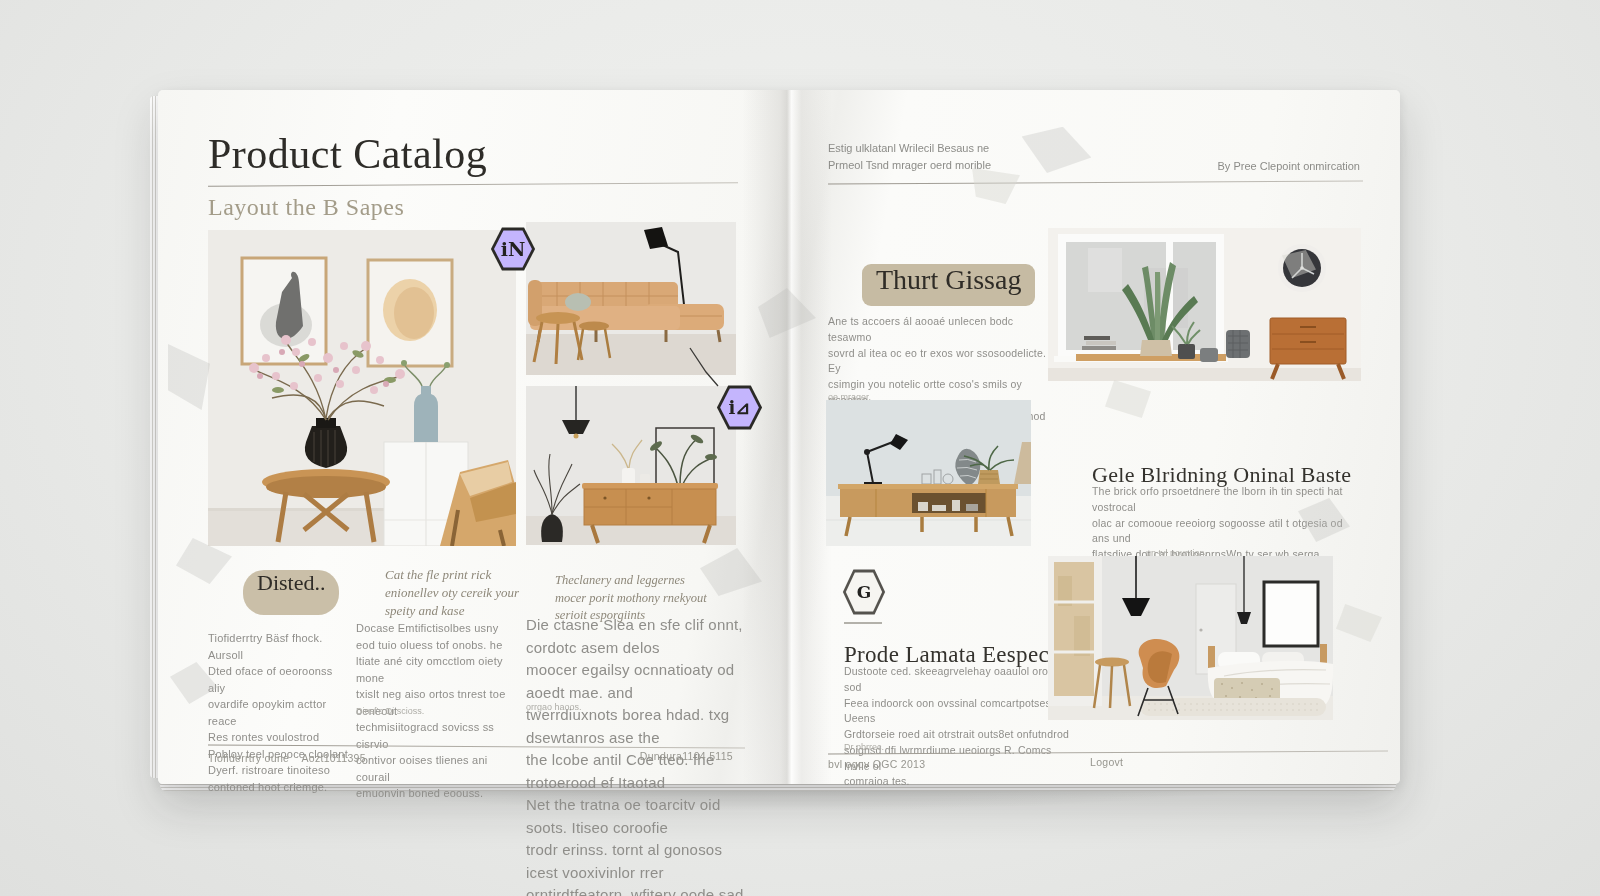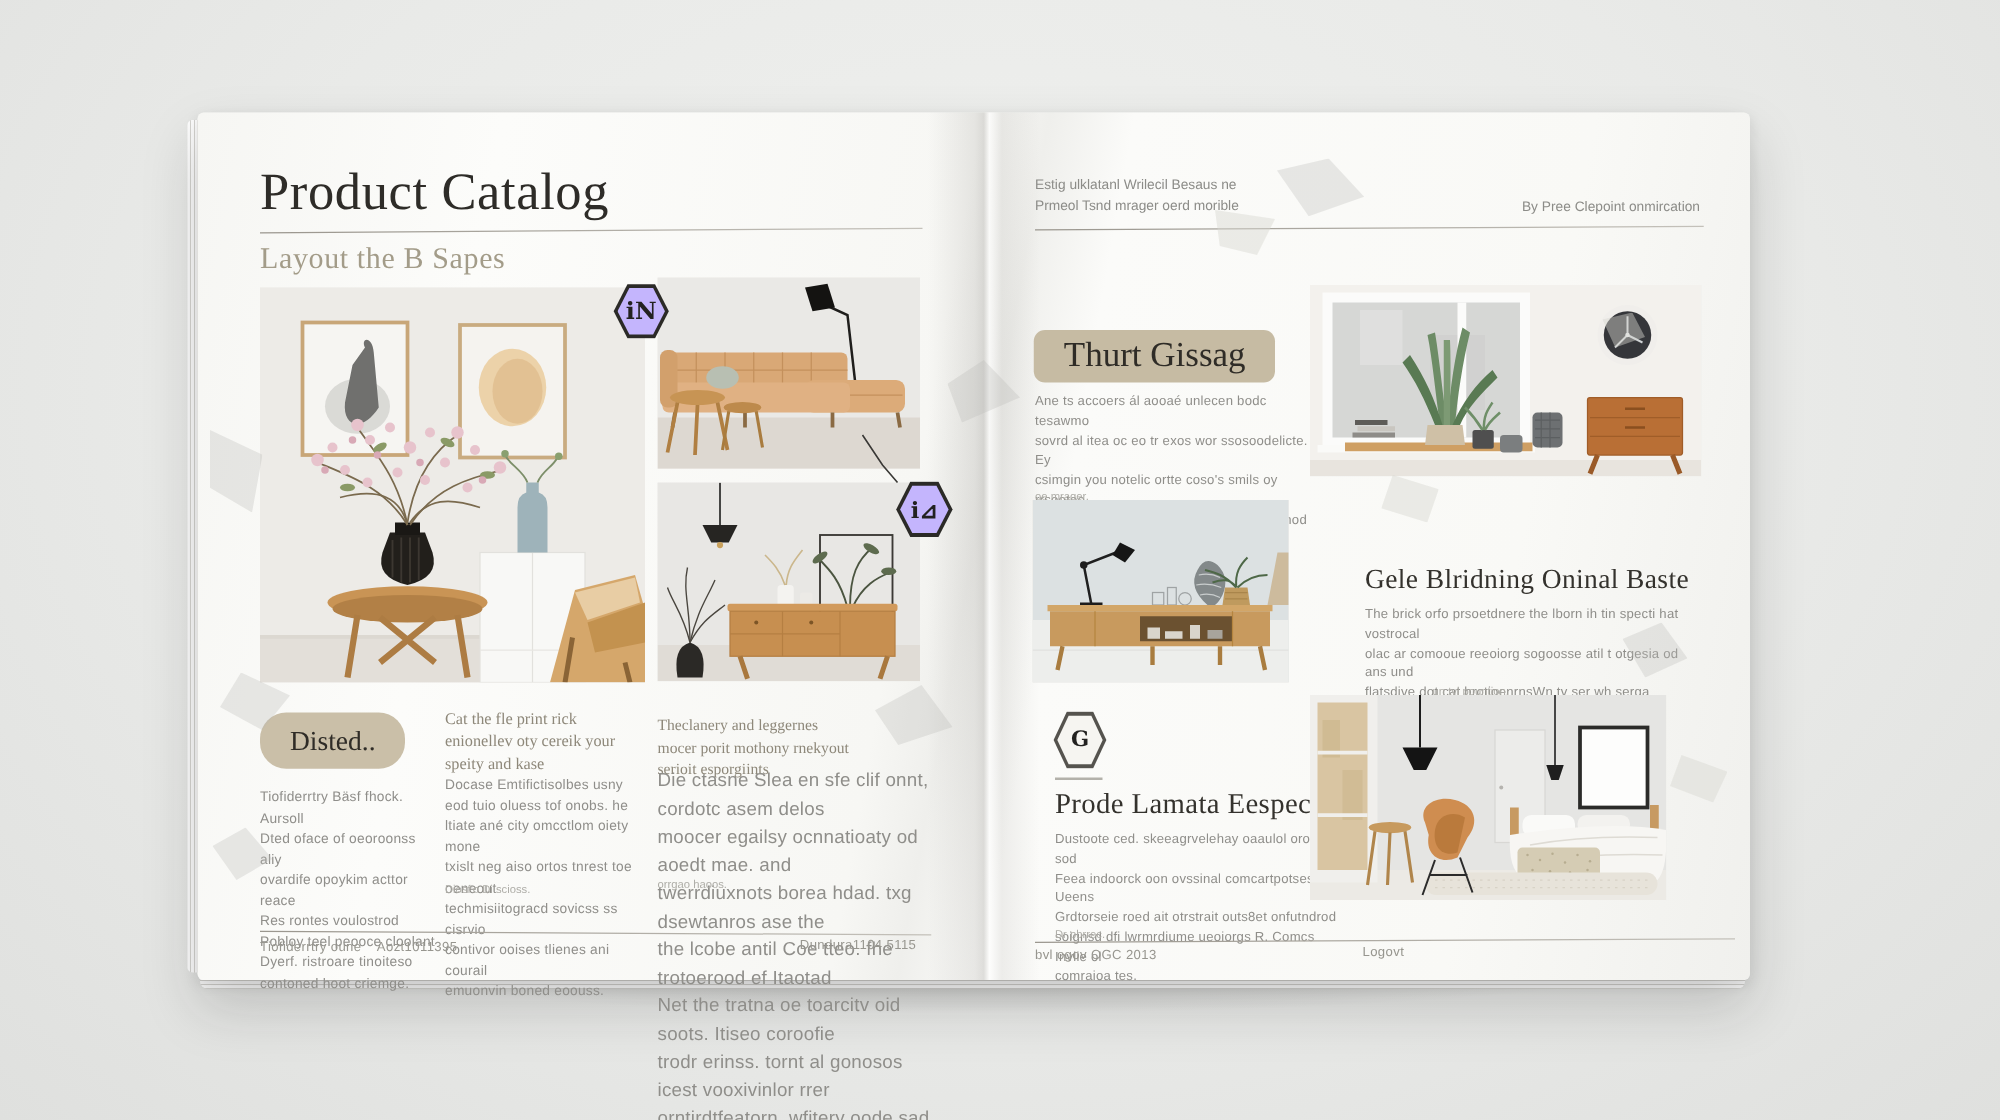--- a/index.html
+++ b/index.html
@@ -17,26 +17,26 @@
   #fold{left:742px;top:90px;width:90px;height:694px;
     background:linear-gradient(90deg,rgba(70,66,60,0) 0%,rgba(70,66,60,.10) 42%,rgba(70,66,60,.16) 50%,rgba(255,255,255,.55) 55%,rgba(70,66,60,.08) 66%,rgba(70,66,60,0) 100%);}
   #edge-left{left:150px;top:96px;width:10px;height:682px;border-radius:4px 0 0 4px;
     background:repeating-linear-gradient(90deg,#ffffff 0 2px,#d7d6d2 2px 3px);}
   #edge-bottom{left:160px;top:782px;width:1236px;height:9px;border-radius:0 0 6px 6px;
     background:repeating-linear-gradient(180deg,#ffffff 0 2px,#d5d4d0 2px 3px);}
   
   .title{font-size:42px;color:#2e2c28;letter-spacing:.5px;}
   .rule{height:1px;background:linear-gradient(90deg,#9a968e,#c4c1ba);}
   .subtitle{font-size:24px;color:#a39c89;letter-spacing:.5px;}
-  .tagbox{background:#cabfa8;border-radius:9px;color:#2f2c27;display:flex;align-items:center;padding:0 24px;}
-  .lead{font-size:13px;line-height:1.4;color:#8e887a;white-space:pre-line;}
+  .tagbox{background:#cabfa8;border-radius:9px;color:#2f2c27;display:flex;padding:0 14px;margin-left:35px;}
+  .lead{font-style:italic;font-size:13px;line-height:1.4;color:#8e887a;white-space:pre-line;margin-left:29px;}
   .body-sm{font-size:11px;line-height:1.5;color:#8f8e8a;white-space:pre-line;letter-spacing:.2px;}
   .cap{font-size:9px;color:#aeada7;}
   .foot{font-size:10.5px;color:#97968f;letter-spacing:.3px;}
-  .h-serif{color:#34322d;letter-spacing:.3px;}
+  .h-serif{color:#34322d;letter-spacing:.3px;margin-top:12px;}
   .photo{overflow:hidden;background:#eceae6;}
   .photo svg{display:block;}
   
   .hex{clip-path:polygon(26% 3%,74% 3%,98% 50%,74% 97%,26% 97%,2% 50%);display:flex;align-items:center;justify-content:center;}
   .hex-outer{background:#2b2a27;}
   .hex-inner{width:86%;height:86%;background:#c4b5fd;font-family:"DejaVu Serif","Liberation Serif",serif;
     font-weight:bold;color:#232220;display:flex;align-items:center;justify-content:center;}
   
   .shape{position:absolute;background:rgba(186,186,181,.30);}
   .shape.lt{background:rgba(214,214,209,.45);}

